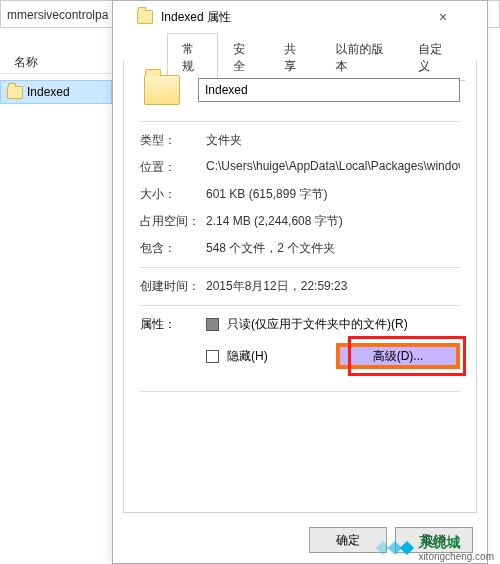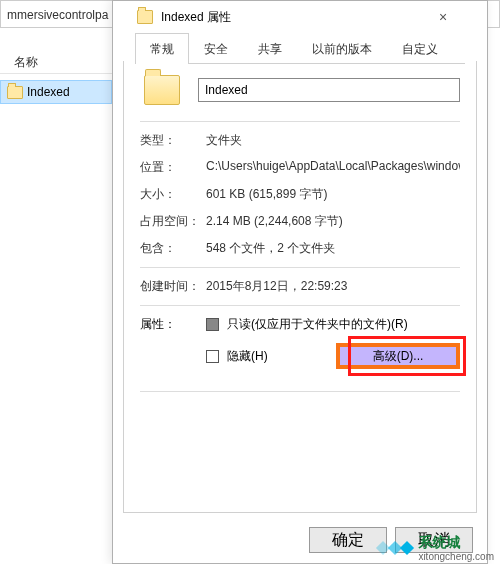--- a/index.html
+++ b/index.html
@@ -15,21 +15,21 @@
 .folder-icon-sm::before { content: ""; position: absolute; top: -4px; left: 0; width: 6px; height: 3px; background: #ffe9a6; border: 1px solid #d9b64c; border-bottom: none; border-radius: 1px 1px 0 0; }
 
 
 .dialog { position: absolute; top: 0; left: 112px; width: 376px; height: 564px; background: #fff; border: 1px solid #b0b0b0; box-shadow: -2px 0 10px rgba(0,0,0,0.1); }
 .title-bar { height: 32px; display: flex; align-items: center; padding: 0 24px; }
 .title-bar .ticon { width: 16px; height: 14px; background: #ffe9a6; border: 1px solid #d9b64c; border-radius: 1px; margin-right: 8px; position: relative; }
 .title-bar .ticon::before { content: ""; position: absolute; top: -4px; left: 0; width: 6px; height: 3px; background: #ffe9a6; border: 1px solid #d9b64c; border-bottom: none; border-radius: 1px 1px 0 0; }
 .title-bar .title { flex: 1; font-size: 12px; }
 .title-bar .close { width: 40px; height: 28px; text-align: center; line-height: 28px; font-size: 14px; color: #555; cursor: default; }
 
-.tabs-wrap { padding: 0 22px; }
+.tabs-wrap { padding: 0 22px; margin-left: 32px; }
 .tabs { display: flex; border-bottom: 1px solid #d0d0d0; }
 .tab { padding: 7px 14px 6px; font-size: 12px; color: #333; border: 1px solid transparent; border-bottom: none; margin-bottom: -1px; cursor: default; }
 .tab.active { border-color: #d0d0d0; background: #fff; border-top: 1px solid #d0d0d0; }
 
 .tab-body { position: absolute; top: 60px; left: 10px; right: 10px; bottom: 50px; border: 1px solid #d0d0d0; border-top: none; padding: 14px 16px; }
 
 .top-row { display: flex; align-items: center; gap: 18px; margin-bottom: 16px; }
 .big-folder { width: 36px; height: 30px; background: linear-gradient(#fff3c9, #ffe085); border: 1px solid #d9b64c; border-radius: 2px; position: relative; margin-left: 4px; }
 .big-folder::before { content: ""; position: absolute; top: -7px; left: 0; width: 14px; height: 6px; background: #ffe9a6; border: 1px solid #d9b64c; border-bottom: none; border-radius: 2px 2px 0 0; }
 .name-input { flex: 1; height: 24px; border: 1px solid #888; padding: 0 6px; font-size: 12px; }
@@ -42,21 +42,21 @@
 
 .attr-row { display: flex; align-items: center; margin: 10px 0; font-size: 12px; }
 .attr-label { width: 66px; flex-shrink: 0; }
 .chkwrap { display: flex; align-items: center; gap: 8px; }
 .chkbox { width: 13px; height: 13px; border: 1px solid #555; display: inline-block; position: relative; }
 .chkbox.filled { background: #888; }
 .adv-btn { width: 124px; height: 26px; border: 4px solid #f97316; background: #c4b5fd; font-size: 12px; cursor: default; margin-left: auto; }
 .adv-highlight { position: absolute; border: 3px solid #ff1a1a; pointer-events: none; }
 
 .dlg-buttons { position: absolute; bottom: 10px; right: 14px; display: flex; gap: 8px; }
-.btn { width: 78px; height: 26px; border: 1px solid #999; background: #e9e9e9; font-size: 16px; cursor: default; }
+.btn { width: 78px; height: 26px; border: 1px solid #999; background: #e9e9e9; font-size: 12px; cursor: default; }
 
 .watermark { position: absolute; right: 6px; bottom: 2px; display: flex; align-items: center; gap: 6px; }
 .wm-cubes { display: flex; gap: 2px; }
 .wm-cube { width: 10px; height: 10px; background: #00b3e6; transform: rotate(45deg); }
 .wm-text { color: #15803d; font-size: 14px; font-weight: bold; }
 .wm-sub { color: #666; font-size: 10px; display: block; line-height: 10px; }
 </style>
 </head>
 <body>
 

